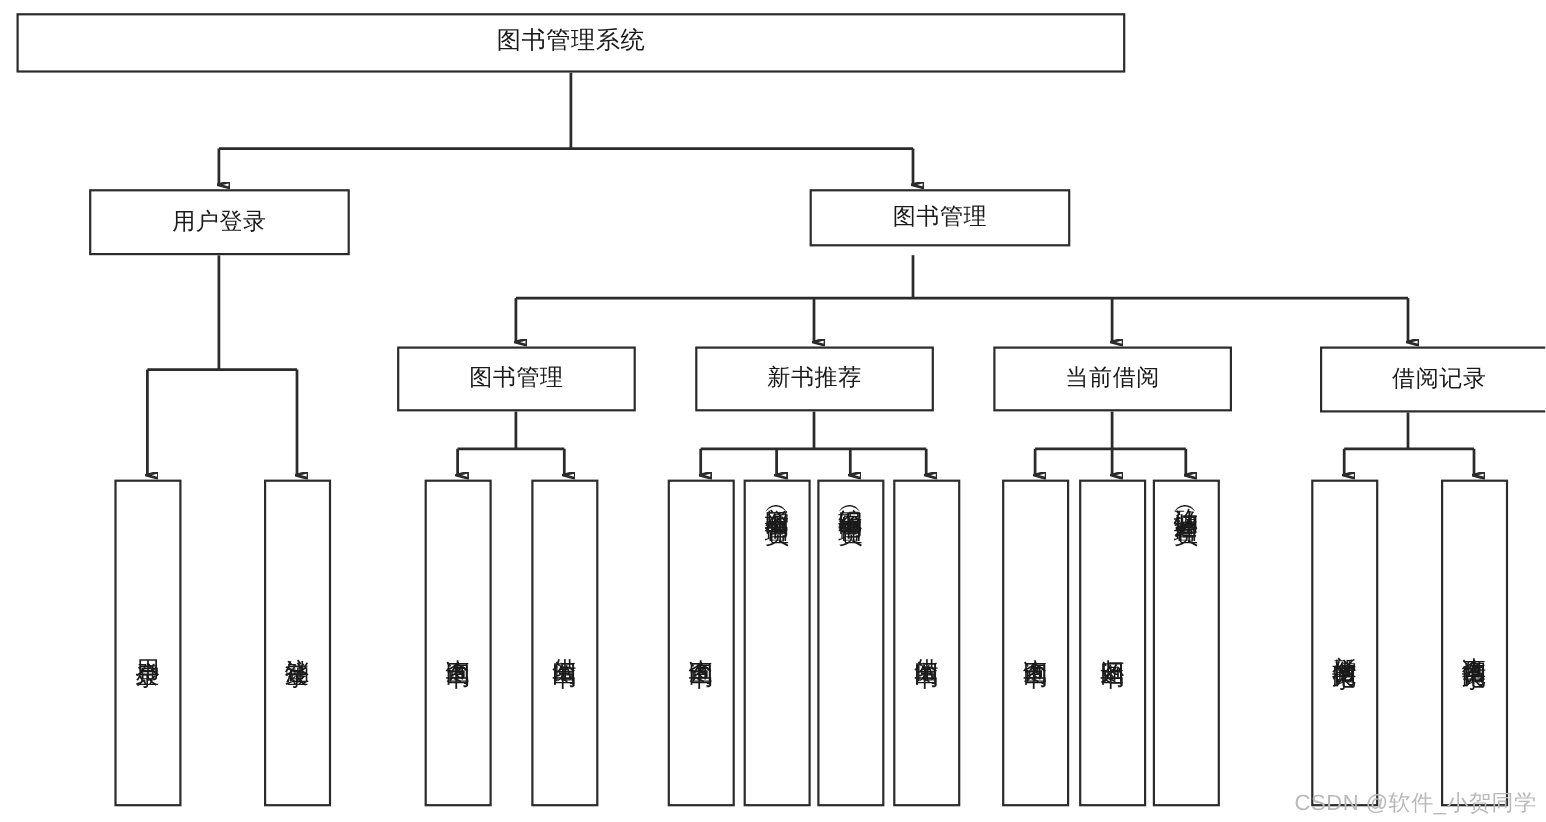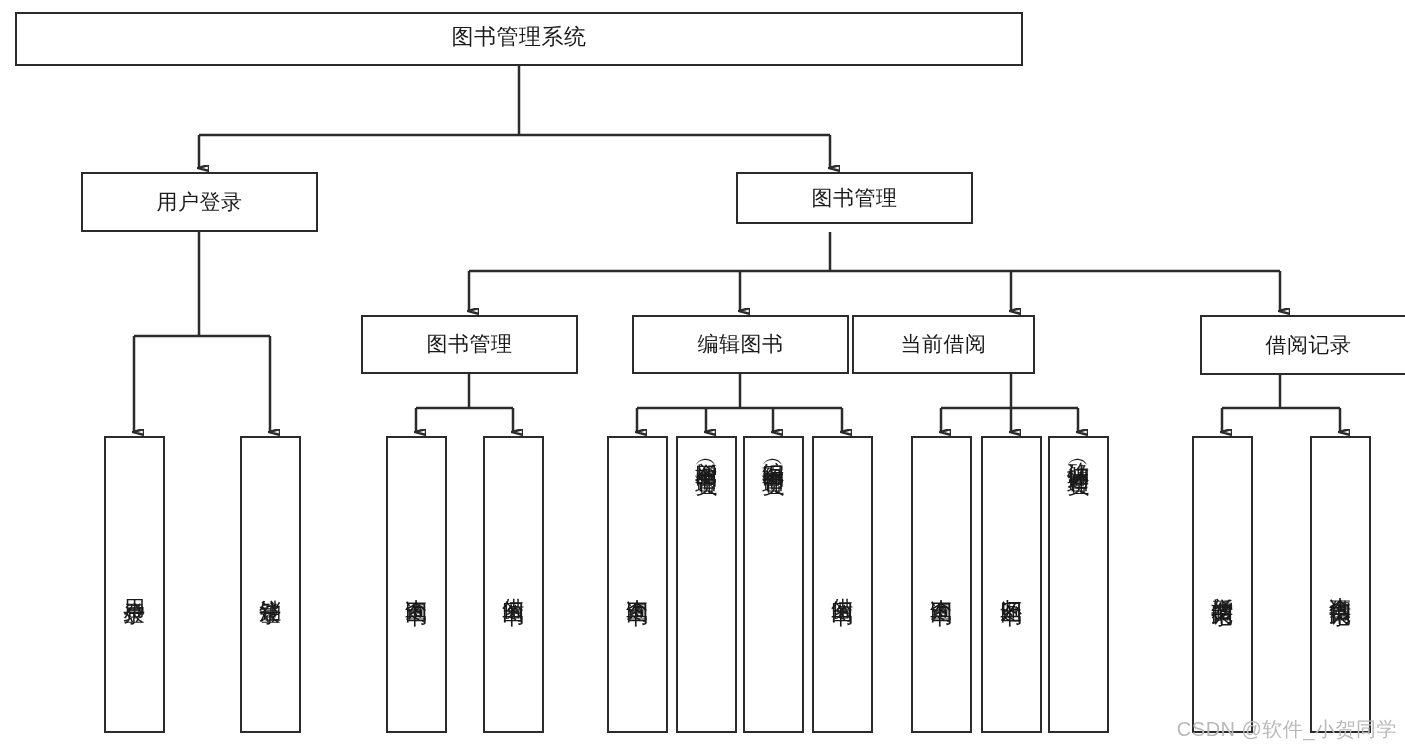--- a/index.html
+++ b/index.html
@@ -138,23 +138,23 @@
     <span class="node-label">用户登录</span>
   </div>
   <div class="node" style="left:736px; top:172px; width:237px; height:52px;">
     <span class="node-label">图书管理</span>
   </div>
 
   <div class="node" style="left:361px; top:315px; width:217px; height:59px;">
     <span class="node-label">图书管理</span>
   </div>
   <div class="node" style="left:632px; top:315px; width:217px; height:59px;">
-    <span class="node-label">编辑图书</span>
-  </div>
-  <div class="node" style="left:852px; top:315px; width:183px; height:59px;align-items:center;">
+    <span class="node-label">新书推荐</span>
+  </div>
+  <div class="node" style="left:903px; top:315px; width:217px; height:59px;align-items:center;">
     <span class="node-label">当前借阅</span>
   </div>
   <div class="node" style="left:1200px; top:315px; width:217px; height:60px;">
     <span class="node-label">借阅记录</span>
   </div>
 
   <div class="node leaf centered" style="left:104px; top:436px; width:61px; height:297px;">
     <span class="node-label">用户登录</span>
   </div>
   <div class="node leaf centered" style="left:240px; top:436px; width:61px; height:297px;">

